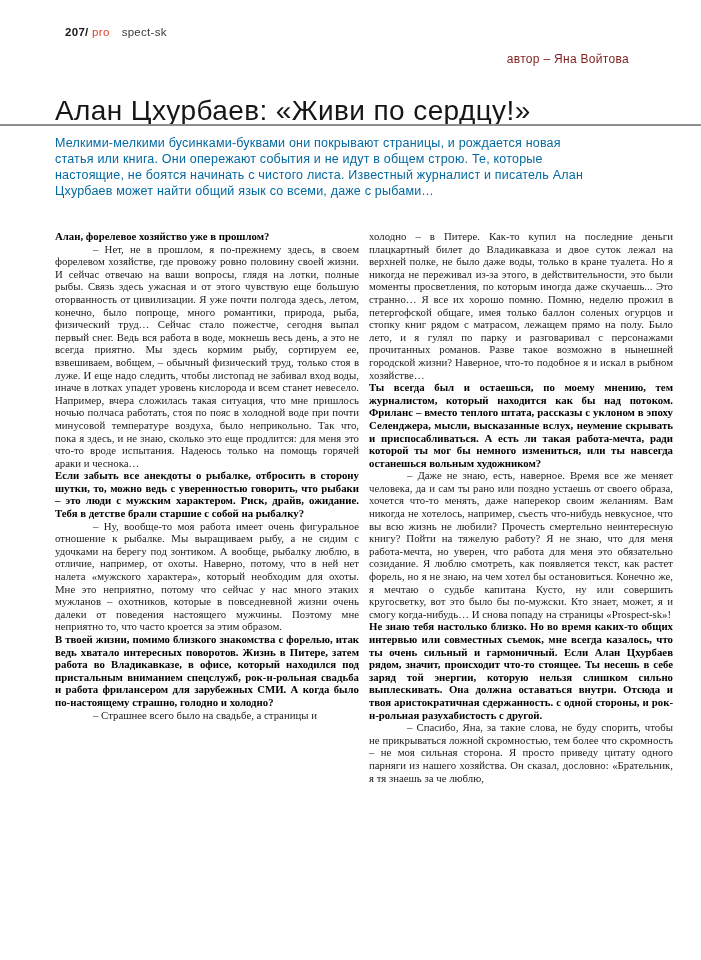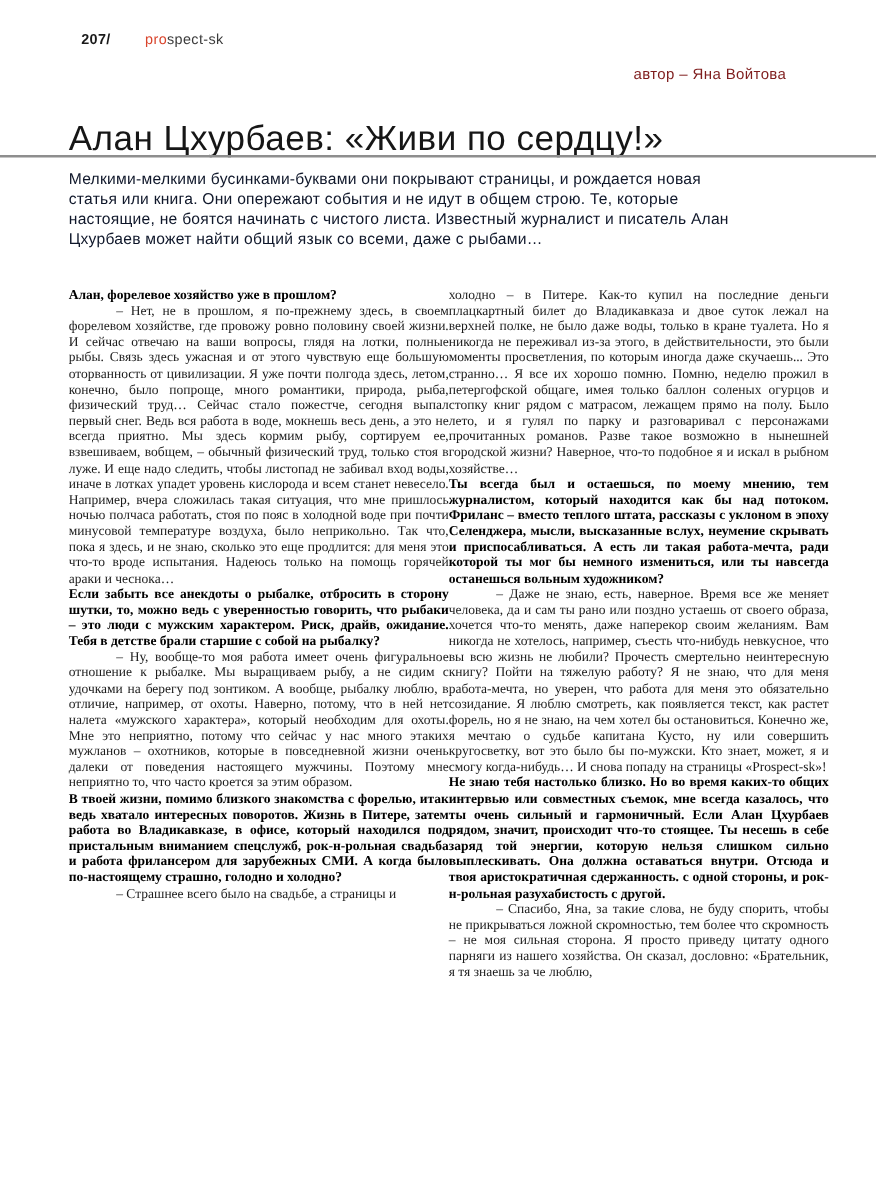--- a/index.html
+++ b/index.html
@@ -13,22 +13,22 @@
   }
   .masthead {
     position: absolute;
     left: 65px;
     top: 26px;
     font-size: 11.5px;
     letter-spacing: 0.3px;
     color: #2e2e2e;
   }
   .masthead .pagenum { font-weight: bold; color: #1a1a1a; }
-  .masthead .brand-hl { color: #d9442c; margin-left: 24px; }
-  .masthead .brand-rest { color: #3a3a3a; }
+  .masthead .brand-hl { color: #d9442c; }
+  .masthead .brand-rest { color: #3a3a3a; margin-left: 12px; }
   .byline {
     position: absolute;
     right: 72px;
     top: 52px;
     font-size: 12px;
     color: #7f1d1d;
     letter-spacing: 0.3px;
   }
   .title {
     position: absolute;
@@ -48,29 +48,30 @@
     height: 2px;
     background: #8e8e8e;
   }
   .lede {
     position: absolute;
     left: 55px;
     top: 135px;
     width: 548px;
     font-size: 12.5px;
     line-height: 16px;
-    color: #0f172a;
+    color: #0369a1;
     letter-spacing: 0.2px;
   }
   .columns {
     position: absolute;
     left: 55px;
     top: 230px;
     width: 618px;
     display: flex;
+    gap: 10px;
     font-family: "Liberation Serif", serif;
     font-size: 10.8px;
     line-height: 12.6px;
     color: #1b1b1b;
     text-align: justify;
   }
   .col { width: 304px; }
   .col p { margin: 0; padding: 0; }
   .col p.q { font-weight: bold; color: #000000; }
   .col p.indent { text-indent: 38px; }

